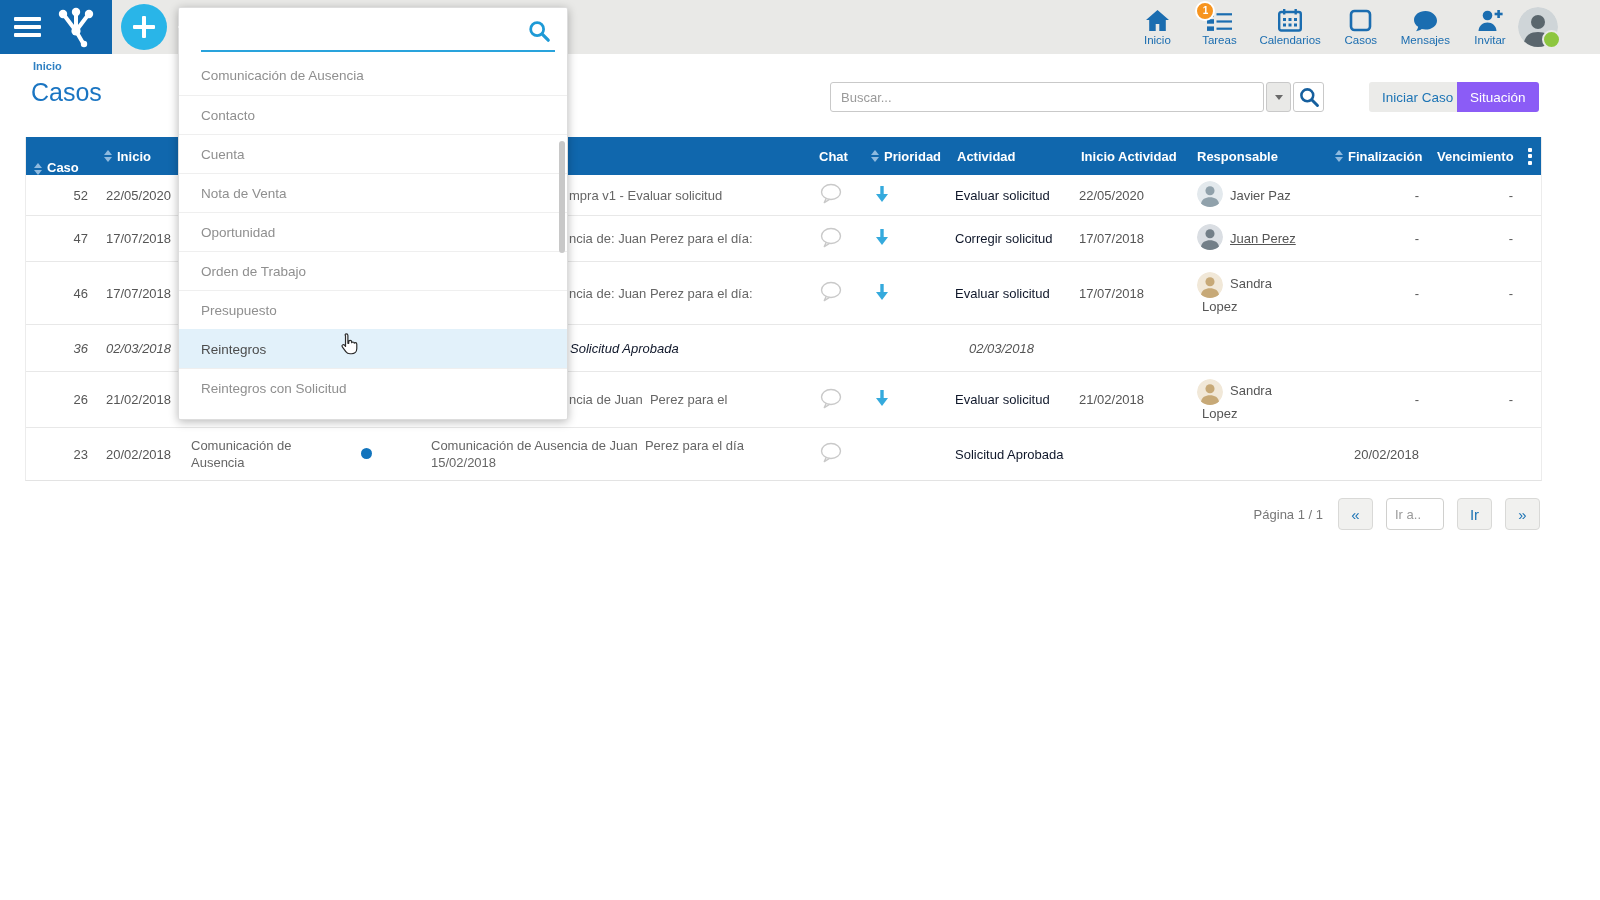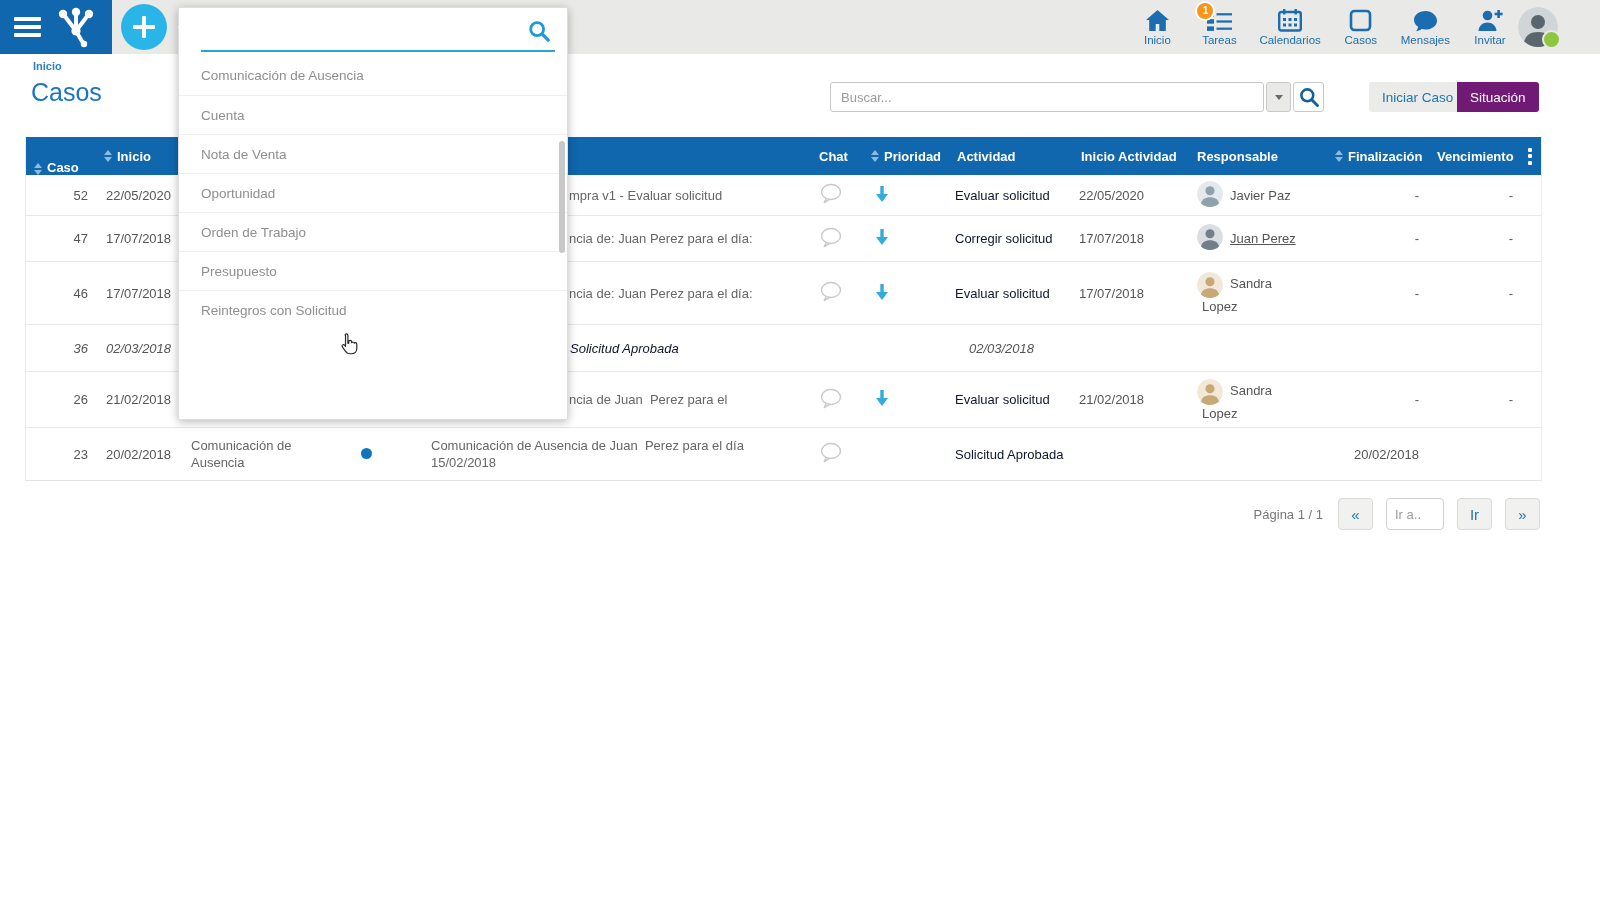--- a/index.html
+++ b/index.html
@@ -48,21 +48,21 @@
                  justify-content:center;padding:0}
   .caret{width:0;height:0;border-left:4px solid transparent;border-right:4px solid transparent;
          border-top:5px solid #6a6a6a}
   .search-btn{position:absolute;left:1293px;top:82px;width:31px;height:30px;background:#fff;
               border:1px solid #c9c9c9;border-radius:3px;box-sizing:border-box;cursor:pointer;
               display:flex;align-items:center;justify-content:center;padding:0}
   .btn-start{position:absolute;left:1369px;top:82px;height:30px;padding:0 13px;
              background:#ebebe9;border:none;border-radius:3px 0 0 3px;color:#1d74b5;
              font-size:13.5px;cursor:pointer;font-family:"Liberation Sans",sans-serif}
   .btn-situ{position:absolute;left:1457px;top:82px;height:30px;padding:0 13px;
-            background:#701a75;border:none;border-radius:0 3px 3px 0;color:#fff;
+            background:#8b5cf6;border:none;border-radius:0 3px 3px 0;color:#fff;
             font-size:13.5px;cursor:pointer;font-family:"Liberation Sans",sans-serif}
 
   
   .table{position:absolute;left:25px;top:137px;width:1515px;
          border-left:1px solid #ececec;border-right:1px solid #ececec;
          border-bottom:1px solid #e3e3e3;box-sizing:content-box}
   .thead{display:flex;background:#1067ad;height:38px;align-items:center;color:#fff}
   .th{font-size:13px;font-weight:bold;display:flex;align-items:center;
       box-sizing:border-box;padding-left:8px;height:100%;white-space:nowrap}
   .sort{display:inline-flex;flex-direction:column;margin-right:5px;row-gap:2px}
@@ -478,25 +478,27 @@
     <input value="" style="">
     <span class="mag">
       <svg width="24" height="24" viewBox="0 0 26 26">
         <circle cx="11" cy="11" r="7" fill="none" stroke="#1e9ad6" stroke-width="3"></circle>
         <line x1="16.5" y1="16.5" x2="23" y2="23" stroke="#1e9ad6" stroke-width="3.5" stroke-linecap="round"></line>
       </svg>
     </span>
   </div>
   <div class="dd-list" id="dd-list">
       <div class="dd-item">Comunicación de Ausencia</div>
+      <div class="dd-item">Contacto</div>
       <div class="dd-item">Cuenta</div>
       <div class="dd-item">Nota de Venta</div>
       <div class="dd-item">Oportunidad</div>
       <div class="dd-item">Orden de Trabajo</div>
       <div class="dd-item">Presupuesto</div>
+      <div class="dd-item hover">Reintegros</div>
       <div class="dd-item">Reintegros con Solicitud</div>
     </div>
   <div class="dd-scroll"></div>
 </div>
 
 <span class="cursor">
   <svg width="22" height="27" viewBox="0 0 24 29">
     <path d="M9 3c1 0 1.8.8 1.8 1.8v8.4h.9v-1.7c0-.9.7-1.6 1.6-1.6s1.6.7 1.6 1.6v1.1c.2-.5.8-.8 1.4-.8.8 0 1.4.5 1.5 1.3.3-.4.7-.6 1.2-.6.9 0 1.5.7 1.5 1.6v4.8c0 3.2-2.3 5.7-5.7 5.7h-1.7c-2.1 0-3.6-.9-4.6-2.3l-3.8-5.2c-.5-.7-.4-1.7.3-2.2.7-.5 1.6-.4 2.1.3l1.1 1.4V4.8C7.2 3.8 8 3 9 3z" fill="#fff" stroke="#2b2b2b" stroke-width="1.3" stroke-linejoin="round"></path>
   </svg>
 </span>

